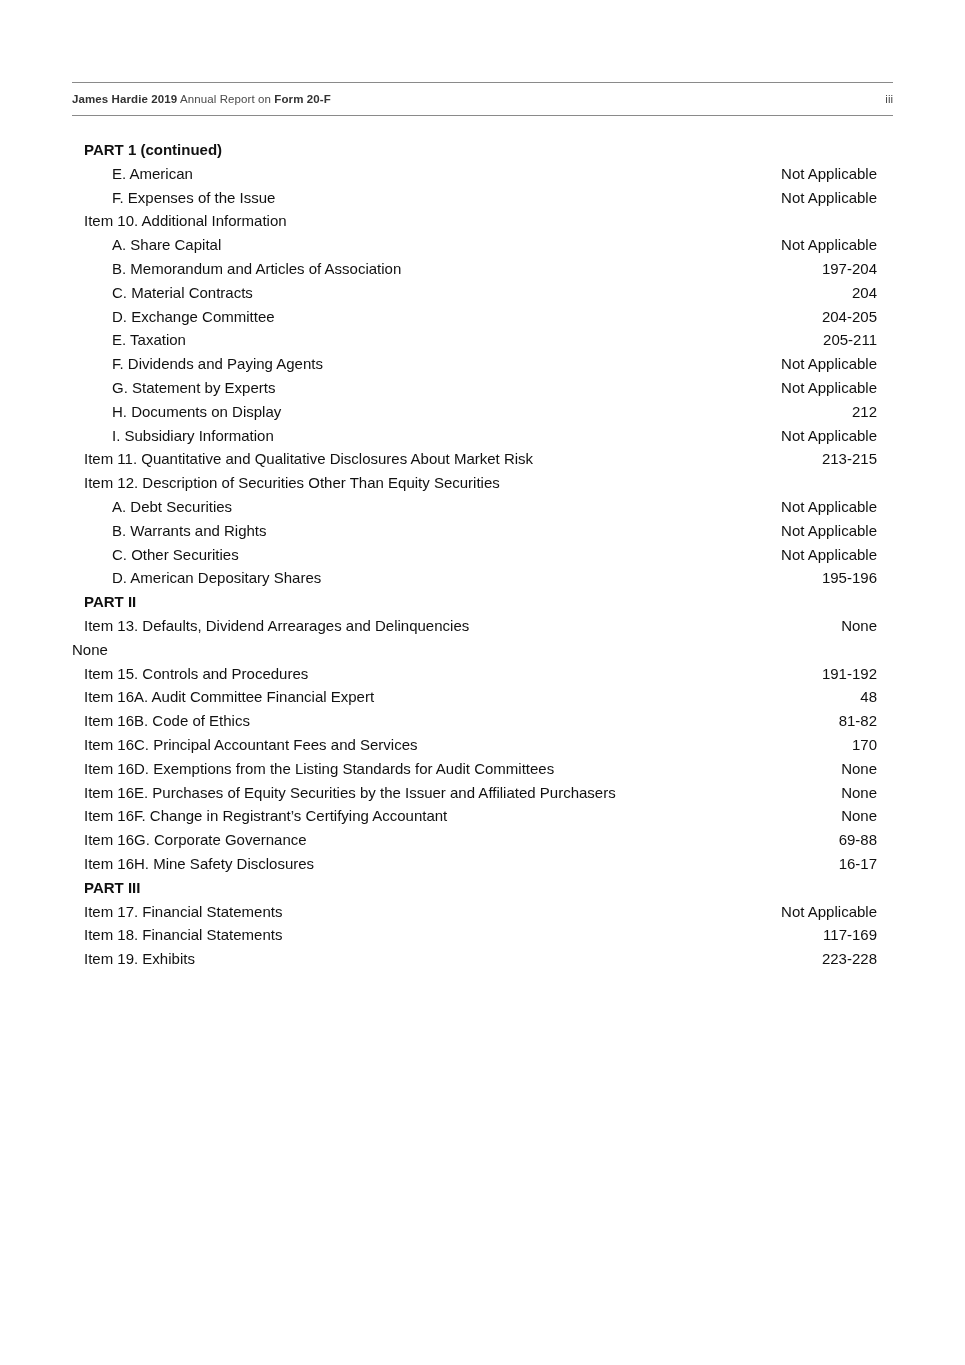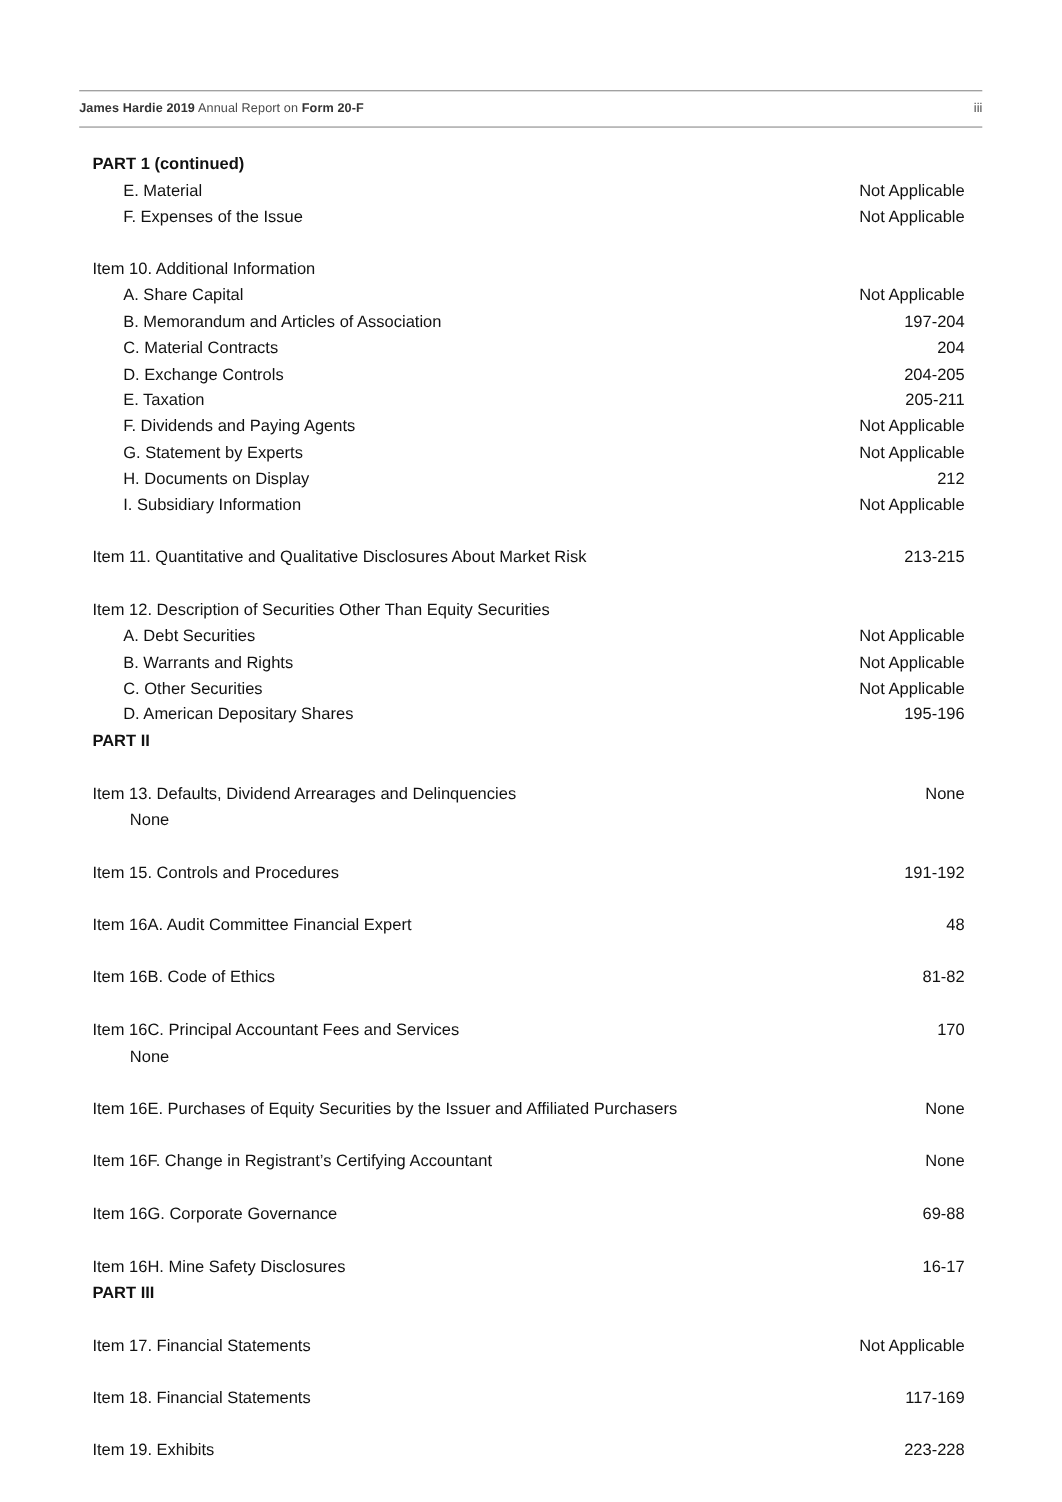--- a/index.html
+++ b/index.html
@@ -59,29 +59,27 @@
     font-size: 15px;
     line-height: 23.8px;
     color: #111111;
   }
   .row .label {
     white-space: nowrap;
   }
   .row .page-num {
     white-space: nowrap;
     text-align: right;
-    margin-left: 46px;
   }
   .lvl-part .label {
     font-weight: bold;
     padding-left: 12px;
   }
   .lvl-item .label {
     padding-left: 12px;
-    margin-top: 24px;
   }
   .lvl-sub .label {
     padding-left: 40px;
   }
 </style>
 </head>
 <body>
 
 <div class="page">
 
@@ -90,21 +88,21 @@
       <span class="b">James Hardie 2019</span><span> Annual Report on </span><span class="b">Form 20-F</span>
     </div>
     <div class="header-right">iii</div>
   </div>
 
   <div class="toc">
       <div class="row lvl-part no-num">
         <span class="label">PART 1 (continued)</span>
       </div>
       <div class="row lvl-sub">
-        <span class="label">E. Material</span>
+        <span class="label">E. American</span>
         <span class="page-num">Not Applicable</span>
       </div>
       <div class="row lvl-sub">
         <span class="label">F. Expenses of the Issue</span>
         <span class="page-num">Not Applicable</span>
       </div>
       <div class="row lvl-item no-num">
         <span class="label">Item 10. Additional Information</span>
       </div>
       <div class="row lvl-sub">
@@ -113,21 +111,21 @@
       </div>
       <div class="row lvl-sub">
         <span class="label">B. Memorandum and Articles of Association</span>
         <span class="page-num">197-204</span>
       </div>
       <div class="row lvl-sub">
         <span class="label">C. Material Contracts</span>
         <span class="page-num">204</span>
       </div>
       <div class="row lvl-sub">
-        <span class="label">D. Exchange Controls</span>
+        <span class="label">D. Exchange Committee</span>
         <span class="page-num">204-205</span>
       </div>
       <div class="row lvl-sub">
         <span class="label">E. Taxation</span>
         <span class="page-num">205-211</span>
       </div>
       <div class="row lvl-sub">
         <span class="label">F. Dividends and Paying Agents</span>
         <span class="page-num">Not Applicable</span>
       </div>
@@ -186,20 +184,21 @@
       </div>
       <div class="row lvl-item">
         <span class="label">Item 16B. Code of Ethics</span>
         <span class="page-num">81-82</span>
       </div>
       <div class="row lvl-item">
         <span class="label">Item 16C. Principal Accountant Fees and Services</span>
         <span class="page-num">170</span>
       </div>
       <div class="row lvl-item">
+        <span class="label">Item 16D. Exemptions from the Listing Standards for Audit Committees</span>
         <span class="page-num">None</span>
       </div>
       <div class="row lvl-item">
         <span class="label">Item 16E. Purchases of Equity Securities by the Issuer and Affiliated Purchasers</span>
         <span class="page-num">None</span>
       </div>
       <div class="row lvl-item">
         <span class="label">Item 16F. Change in Registrant’s Certifying Accountant</span>
         <span class="page-num">None</span>
       </div>

